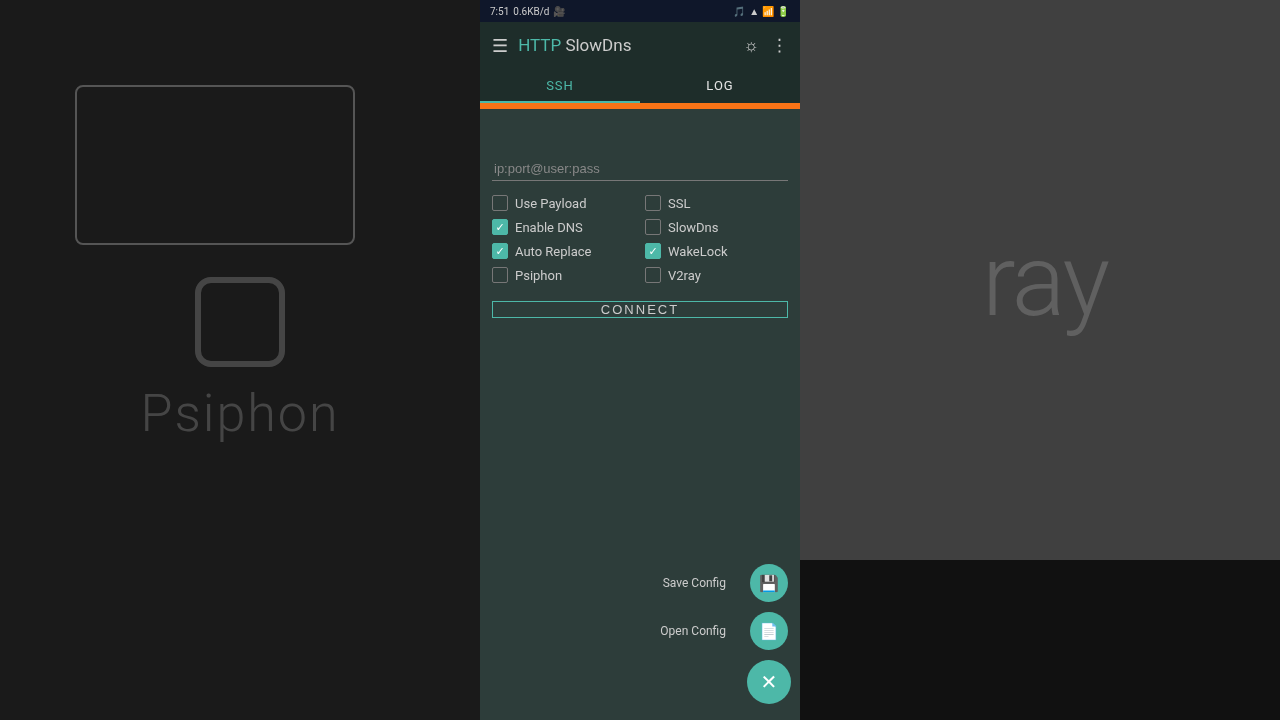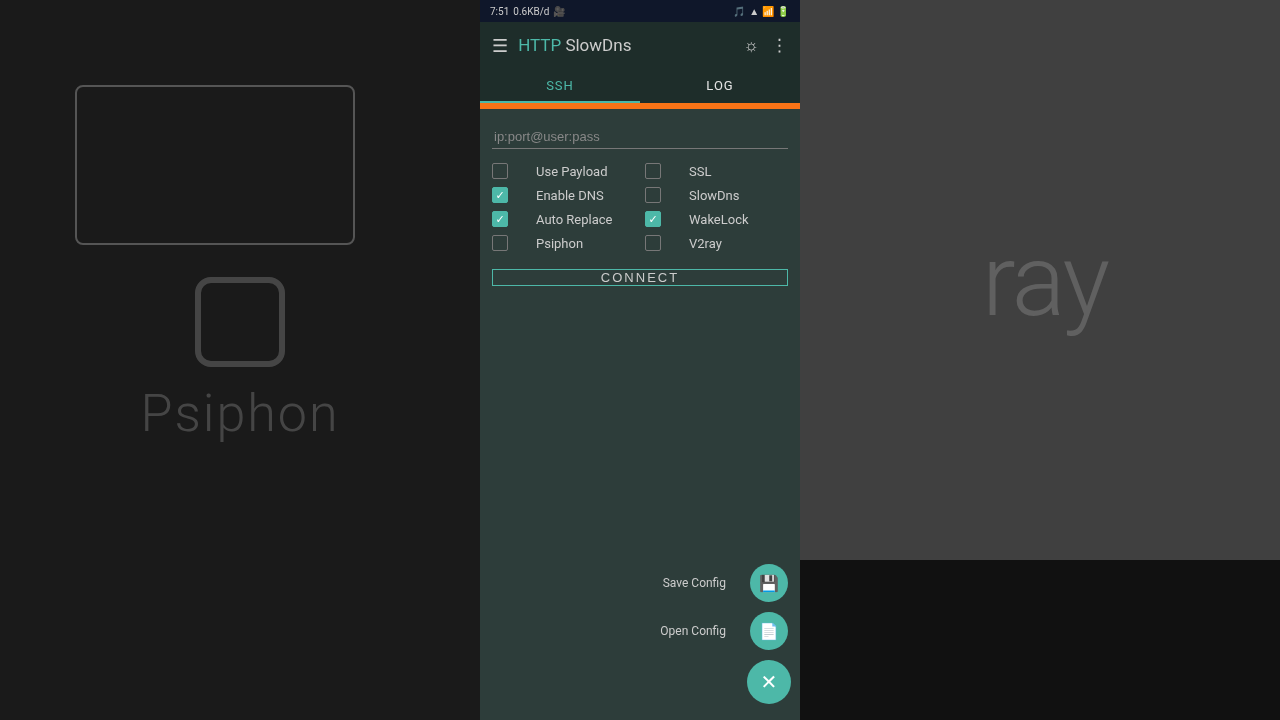--- a/index.html
+++ b/index.html
@@ -167,20 +167,21 @@
     .content {
       flex: 1;
       background: #2d3d3a;
       padding: 16px 12px;
       position: relative;
     }
 
     
     .ssh-input-container {
       margin-bottom: 14px;
+      margin-top: 32px;
     }
 
     .ssh-input {
       width: 100%;
       background: transparent;
       border: none;
       border-bottom: 1px solid #777;
       color: #ccc;
       font-size: 13px;
       padding: 4px 2px;
@@ -226,21 +227,20 @@
     .checkbox-box.checked::after {
       content: '✓';
       color: white;
       font-size: 11px;
       line-height: 1;
     }
 
     .checkbox-label {
       font-size: 13px;
       color: #ccc;
-      margin-left: 21px;
     }
 
     
     .connect-btn {
       width: 100%;
       background: transparent;
       border: 1.5px solid #4db8a8;
       color: #ccc;
       font-size: 13px;
       letter-spacing: 2px;

